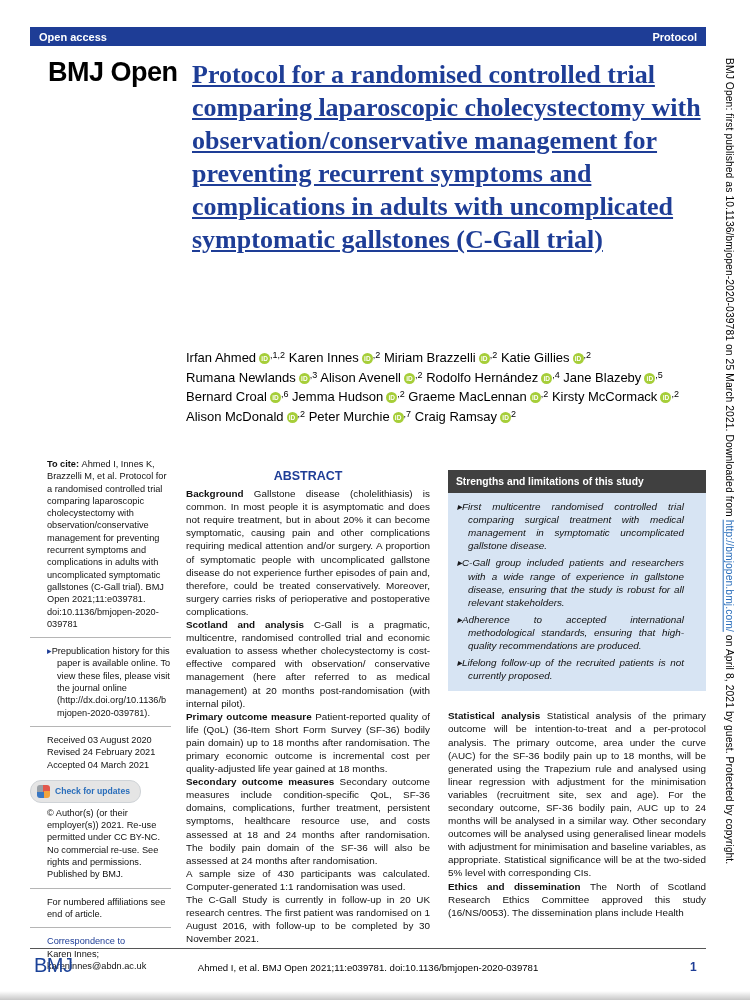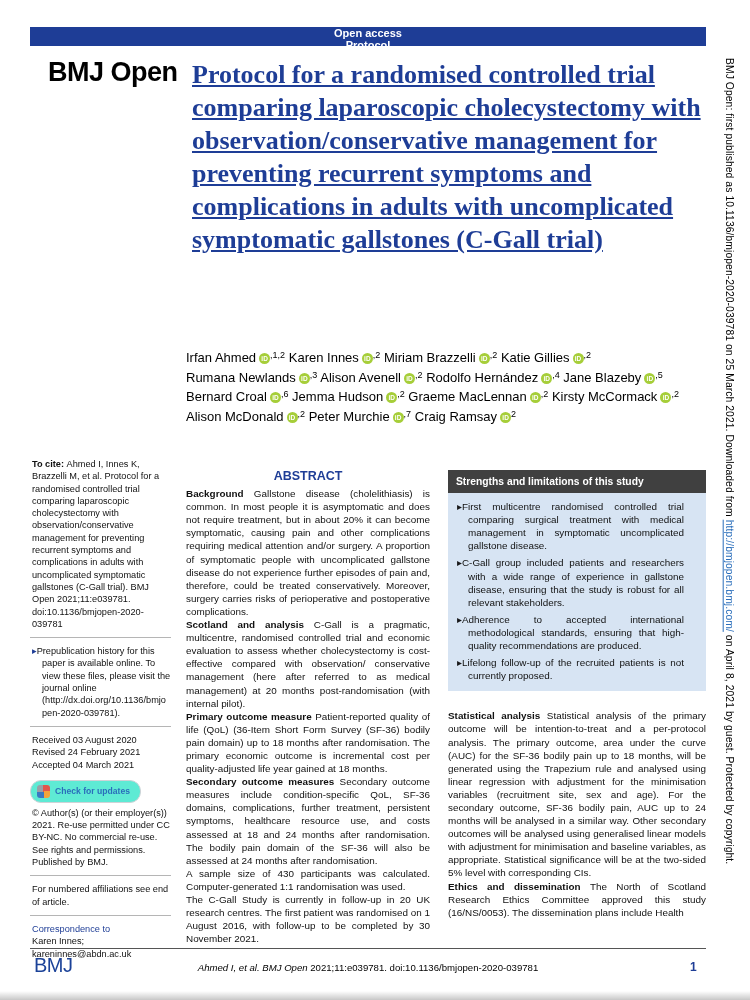--- a/index.html
+++ b/index.html
@@ -4,21 +4,21 @@
 <style>
   * { box-sizing: border-box; }
   html,body { margin:0; padding:0; }
   body {
     width:750px; height:1000px; position:relative; background:#ffffff;
     font-family:"Liberation Sans", sans-serif; color:#111; overflow:hidden;
   }
   .topbar {
     position:absolute; left:30px; top:27px; width:676px; height:19px;
     background:#1e3d96; color:#fff; display:flex; justify-content:space-between;
-    align-items:center; padding:0 9px; font-size:11px; font-weight:bold;flex-direction:column;
+    align-items:center; padding:0 9px; font-size:11px; font-weight:bold;
   }
   .logo {
     position:absolute; left:48px; top:57px; font-size:27px; font-weight:bold;
     color:#000; letter-spacing:-0.5px;
   }
   .title {
     position:absolute; left:186px; top:52px; width:520px;
     font-family:"Liberation Serif", serif; font-weight:bold; font-size:26px;
     line-height:1.27; color:#1e3d96;
   }
@@ -31,27 +31,27 @@
     display:inline-block; width:11px; height:11px; border-radius:50%;
     background:#a6ce39; color:#fff; font-size:6.5px; line-height:11px;
     text-align:center; font-weight:bold; vertical-align:1px; margin:0 0 0 3px;
   }
   .orcid::before { content:"iD"; }
   .aff-sup { font-size:9px; position:relative; top:-4px; }
   .sidebar {
     position:absolute; left:30px; top:458px; width:141px;
     font-size:9.2px; line-height:12.3px; color:#111; overflow-wrap:anywhere;
   }
-  .sb-block { margin:0 0 7px 2px; }
+  .sb-block { margin:0 0 7px 17px; }
   .sb-rule { border-top:1px solid #b5b5b5; margin:7px 0; }
   .sb-bold { font-weight:bold; }
   .prepub { padding-left:10px; text-indent:-10px; }
   .prepub::before { content:"\25B8 "; color:#1e3d96; }
   .check-badge {
-    display:inline-flex; align-items:center; gap:5px; background:#5eead4;
+    display:inline-flex; align-items:center; gap:5px; background:#e5e5e5;
     border:1px solid #cfd3d7; border-radius:11px; padding:4px 10px 4px 6px;
     cursor:pointer; margin:2px 0 4px 0;
   }
   .crossmark {
     width:13px; height:13px; border-radius:3px;
     background:conic-gradient(#e2574c 0 90deg, #f2a33c 90deg 180deg, #3a77c2 180deg 270deg, #9aa0a6 270deg 360deg);
   }
   .check-label { font-size:8.6px; font-weight:bold; color:#2a6ebb; }
   .corr-label { font-weight:normal; color:#1e3d96; }
   .abstract {
@@ -67,42 +67,42 @@
   .rightcol {
     position:absolute; left:448px; top:470px; width:258px;
     font-size:9.9px; line-height:13.1px; text-align:justify;
   }
   .sbox { margin:0 0 18px 0; }
   .sbox-head {
     background:#404040; color:#fff; font-weight:bold; font-size:10.3px;
     padding:5px 8px; text-align:left;
   }
   .sbox-body { background:#d7e4f3; padding:7px 9px 9px 9px; }
-  .sbox-bullet { padding-left:11px; text-indent:-11px; margin:0 13px 4px 0; }
+  .sbox-bullet { padding-left:11px; text-indent:-11px; margin:0 13px 4px 0;font-style:italic; }
   .sbox-bullet:last-child { margin-bottom:0; }
   .sbox-bullet::before { content:"\25B8 "; color:#18181a; }
   .vstrip {
     position:absolute; left:724px; top:58px; height:912px;
     writing-mode:vertical-rl; font-size:10.3px; color:#000;
     letter-spacing:0.1px; white-space:nowrap;
   }
   .vlink { color:#2a6ebb; text-decoration:underline; }
   .footer-rule {
     position:absolute; left:30px; top:948px; width:676px;
     border-top:1.5px solid #555;
   }
   .footer-logo {
     position:absolute; left:34px; top:954px; font-size:20px; font-weight:normal;
     color:#1b4298; letter-spacing:-0.5px;
   }
   .footer-citation {
     position:absolute; left:30px; top:962px; width:676px; text-align:center;
     font-size:9.6px; color:#000;
   }
-  .footer-citation .it { font-style:italic; }
+  .footer-citation .it { }
   .page-num {
     position:absolute; left:690px; top:960px; font-size:12px; font-weight:bold;
     color:#1e3d96;
   }
   .bottom-shadow {
     position:absolute; left:0; bottom:0; width:750px; height:9px;
     background:linear-gradient(to bottom, rgba(0,0,0,0), rgba(0,0,0,0.22));
   }
 </style>
 </head>

